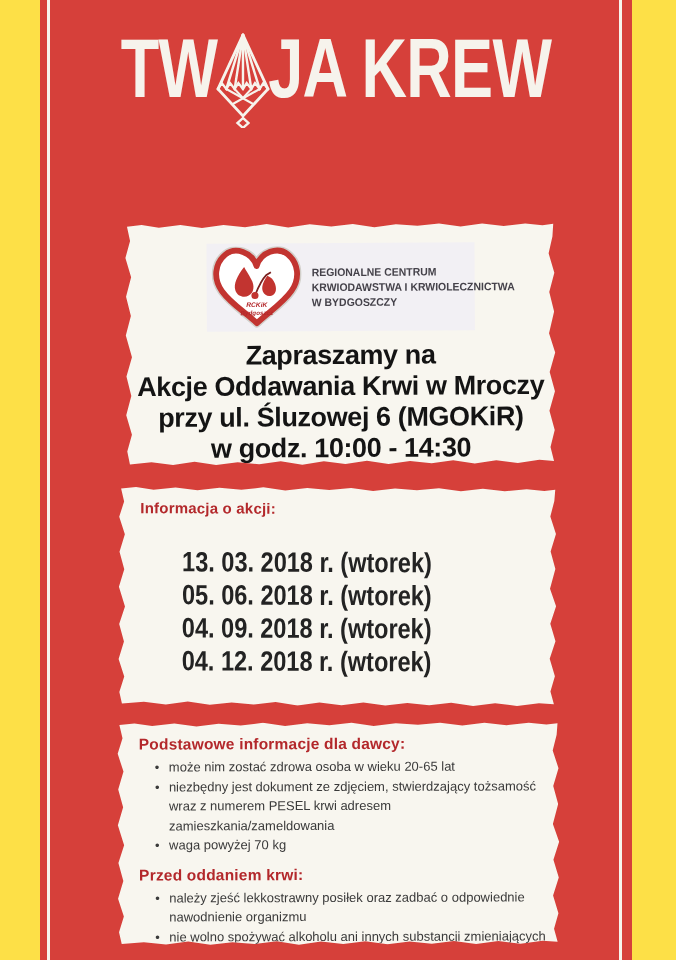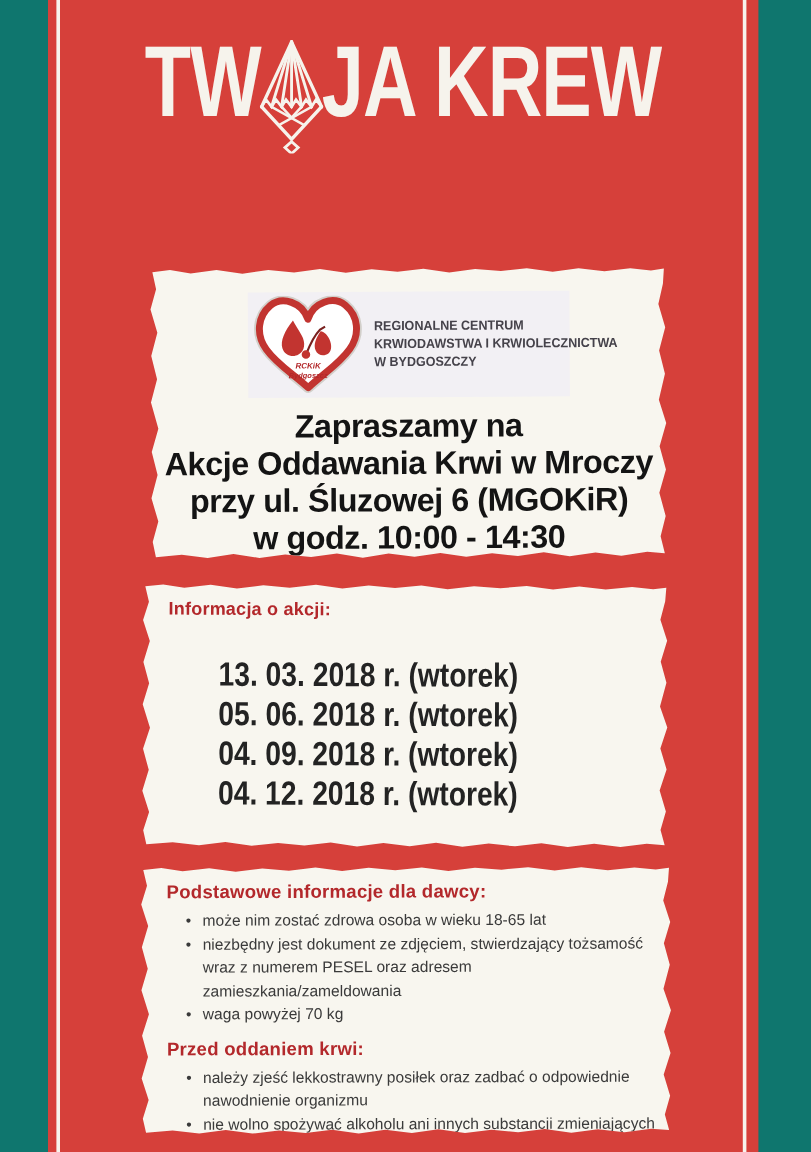--- a/index.html
+++ b/index.html
@@ -1,16 +1,16 @@
 <!DOCTYPE html>
 <html><head>
 <meta charset="utf-8">
 <style>
   html,body{margin:0;padding:0;background:#ffffff;}
-  .page{position:relative;width:676px;height:960px;background:#0f766e;overflow:hidden;
+  .page{position:relative;width:676px;height:960px;background:#fde047;overflow:hidden;
         font-family:"Liberation Sans", sans-serif;}
   .poster{position:absolute;left:40px;top:0;width:592px;height:960px;background:#d6403a;}
   .pinstripe{position:absolute;top:0;bottom:0;width:3px;background:#f7f4ed;}
   .pin-left{left:7px;}
   .pin-right{right:10px;}
 
   
   .title{position:absolute;left:0;right:0;top:0;height:210px;color:#f6f3ec;}
   .title-line{position:absolute;left:0;right:0;display:flex;justify-content:center;}
   .tl-inner{display:flex;align-items:flex-start;transform:scaleX(0.75);transform-origin:center top;
@@ -118,22 +118,22 @@
         <div>13. 03. 2018 r. (wtorek)</div>
         <div>05. 06. 2018 r. (wtorek)</div>
         <div>04. 09. 2018 r. (wtorek)</div>
         <div>04. 12. 2018 r. (wtorek)</div>
       </div>
     </section>
 
     <section class="block block3">
       <div class="info-heading">Podstawowe informacje dla dawcy:</div>
       <ul class="bullets">
-        <li>może nim zostać zdrowa osoba w wieku 18-65 lat</li>
-        <li>niezbędny jest dokument ze zdjęciem, stwierdzający tożsamość wraz z numerem PESEL oraz adresem zamieszkania/zameldowania</li>
+        <li>może nim zostać zdrowa osoba w wieku 20-65 lat</li>
+        <li>niezbędny jest dokument ze zdjęciem, stwierdzający tożsamość wraz z numerem PESEL krwi adresem zamieszkania/zameldowania</li>
         <li>waga powyżej 70 kg</li>
       </ul>
       <div class="info-heading second">Przed oddaniem krwi:</div>
       <ul class="bullets">
         <li>należy zjeść lekkostrawny posiłek oraz zadbać o odpowiednie nawodnienie organizmu</li>
         <li>nie wolno spożywać alkoholu ani innych substancji zmieniających nastrój</li>
 
       </ul>
     </section>
   </div>

